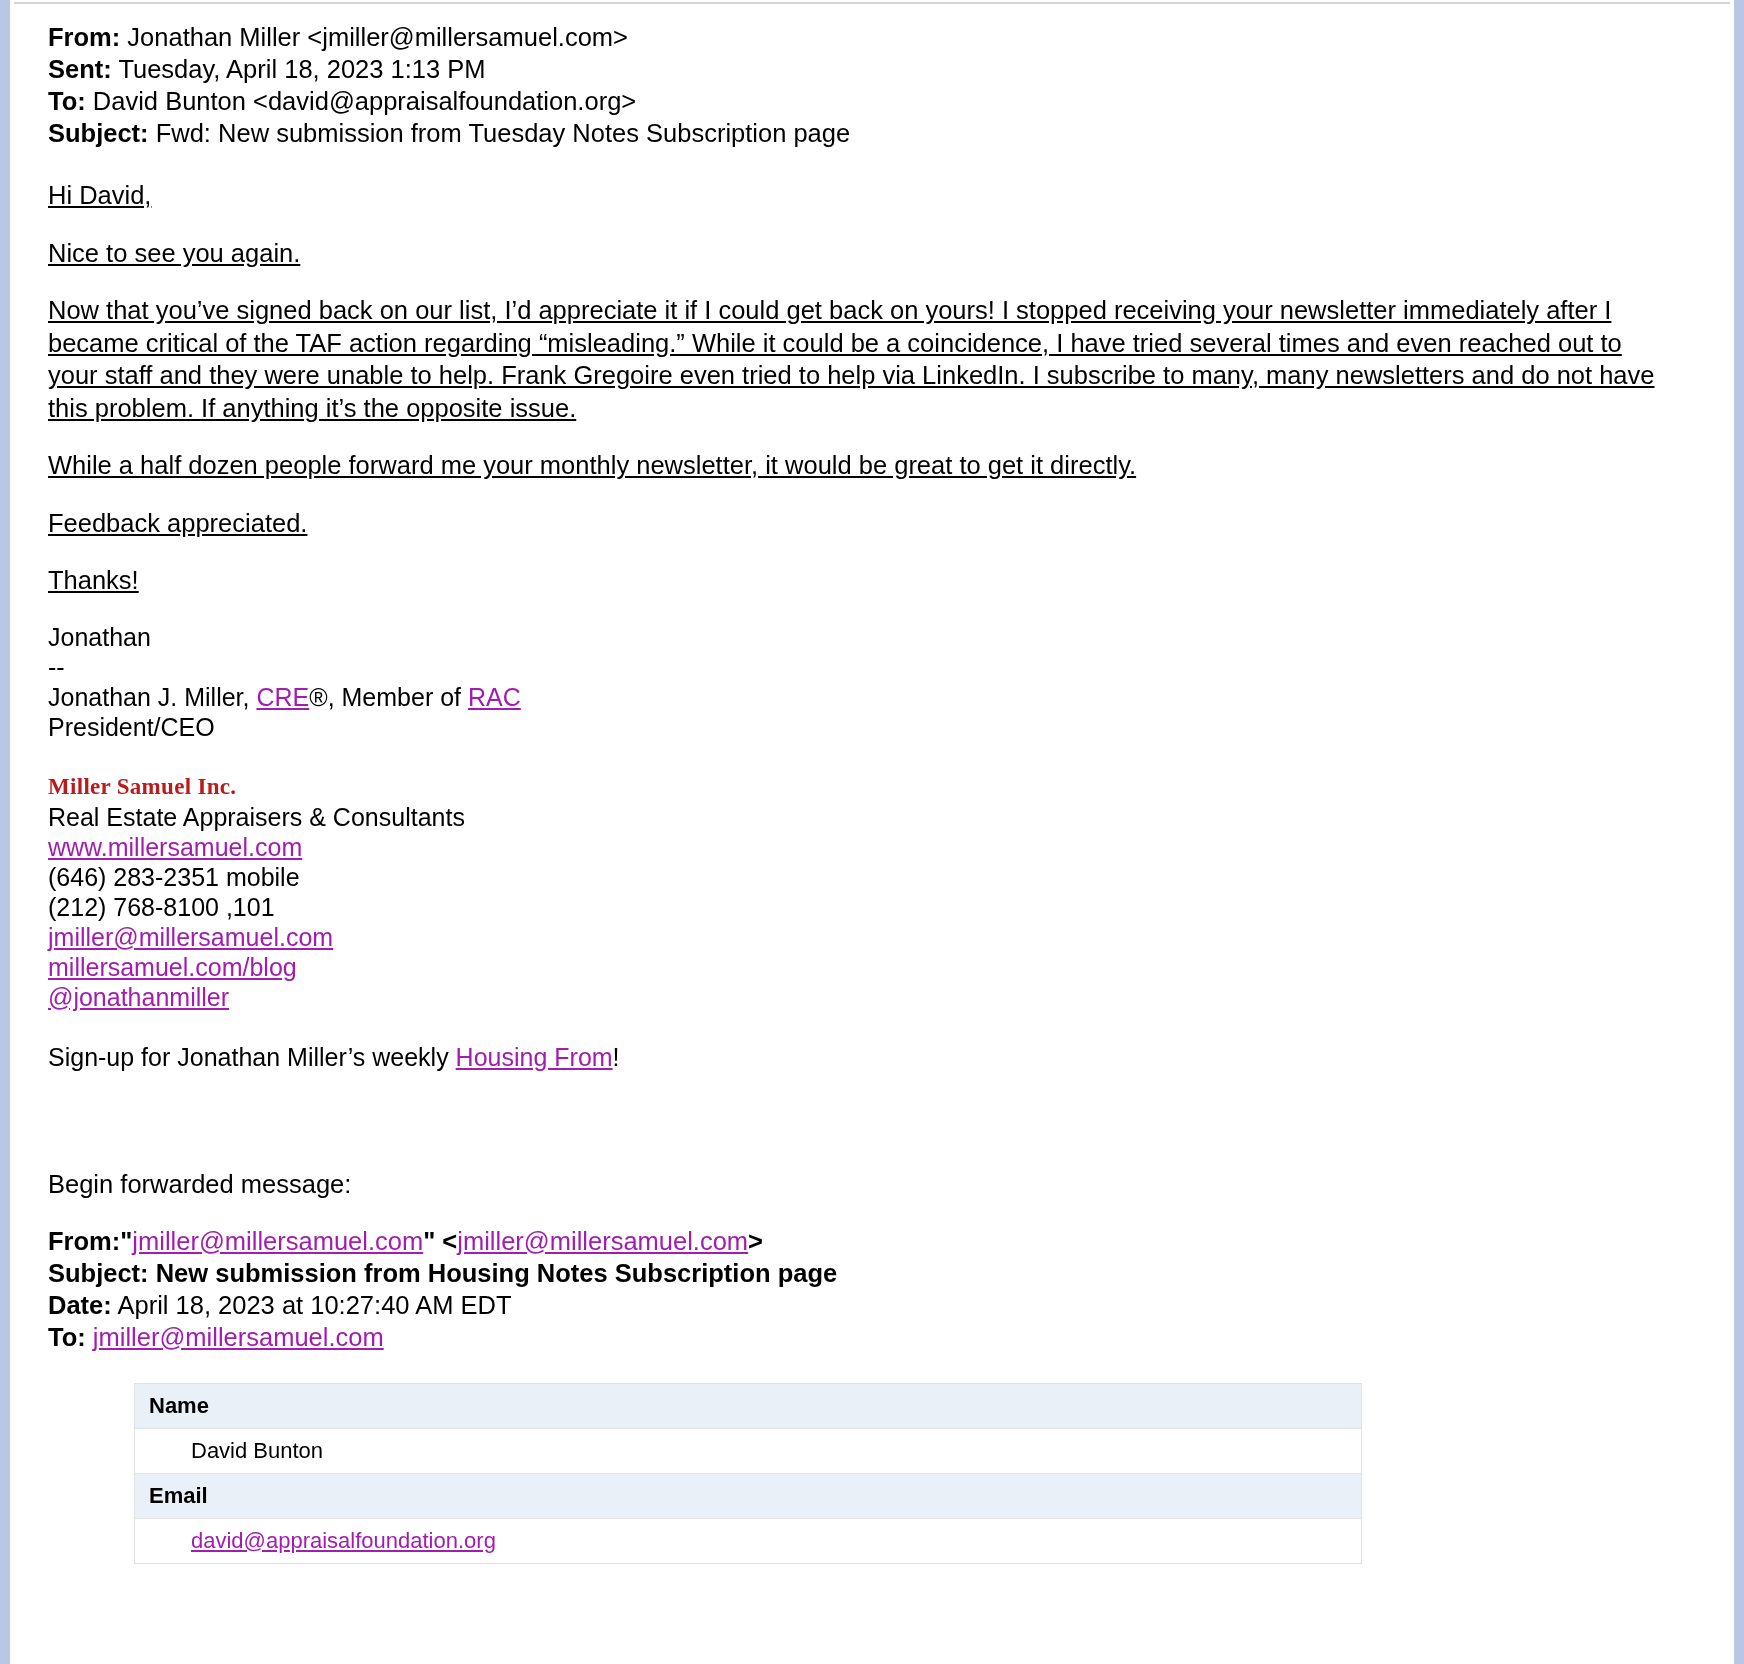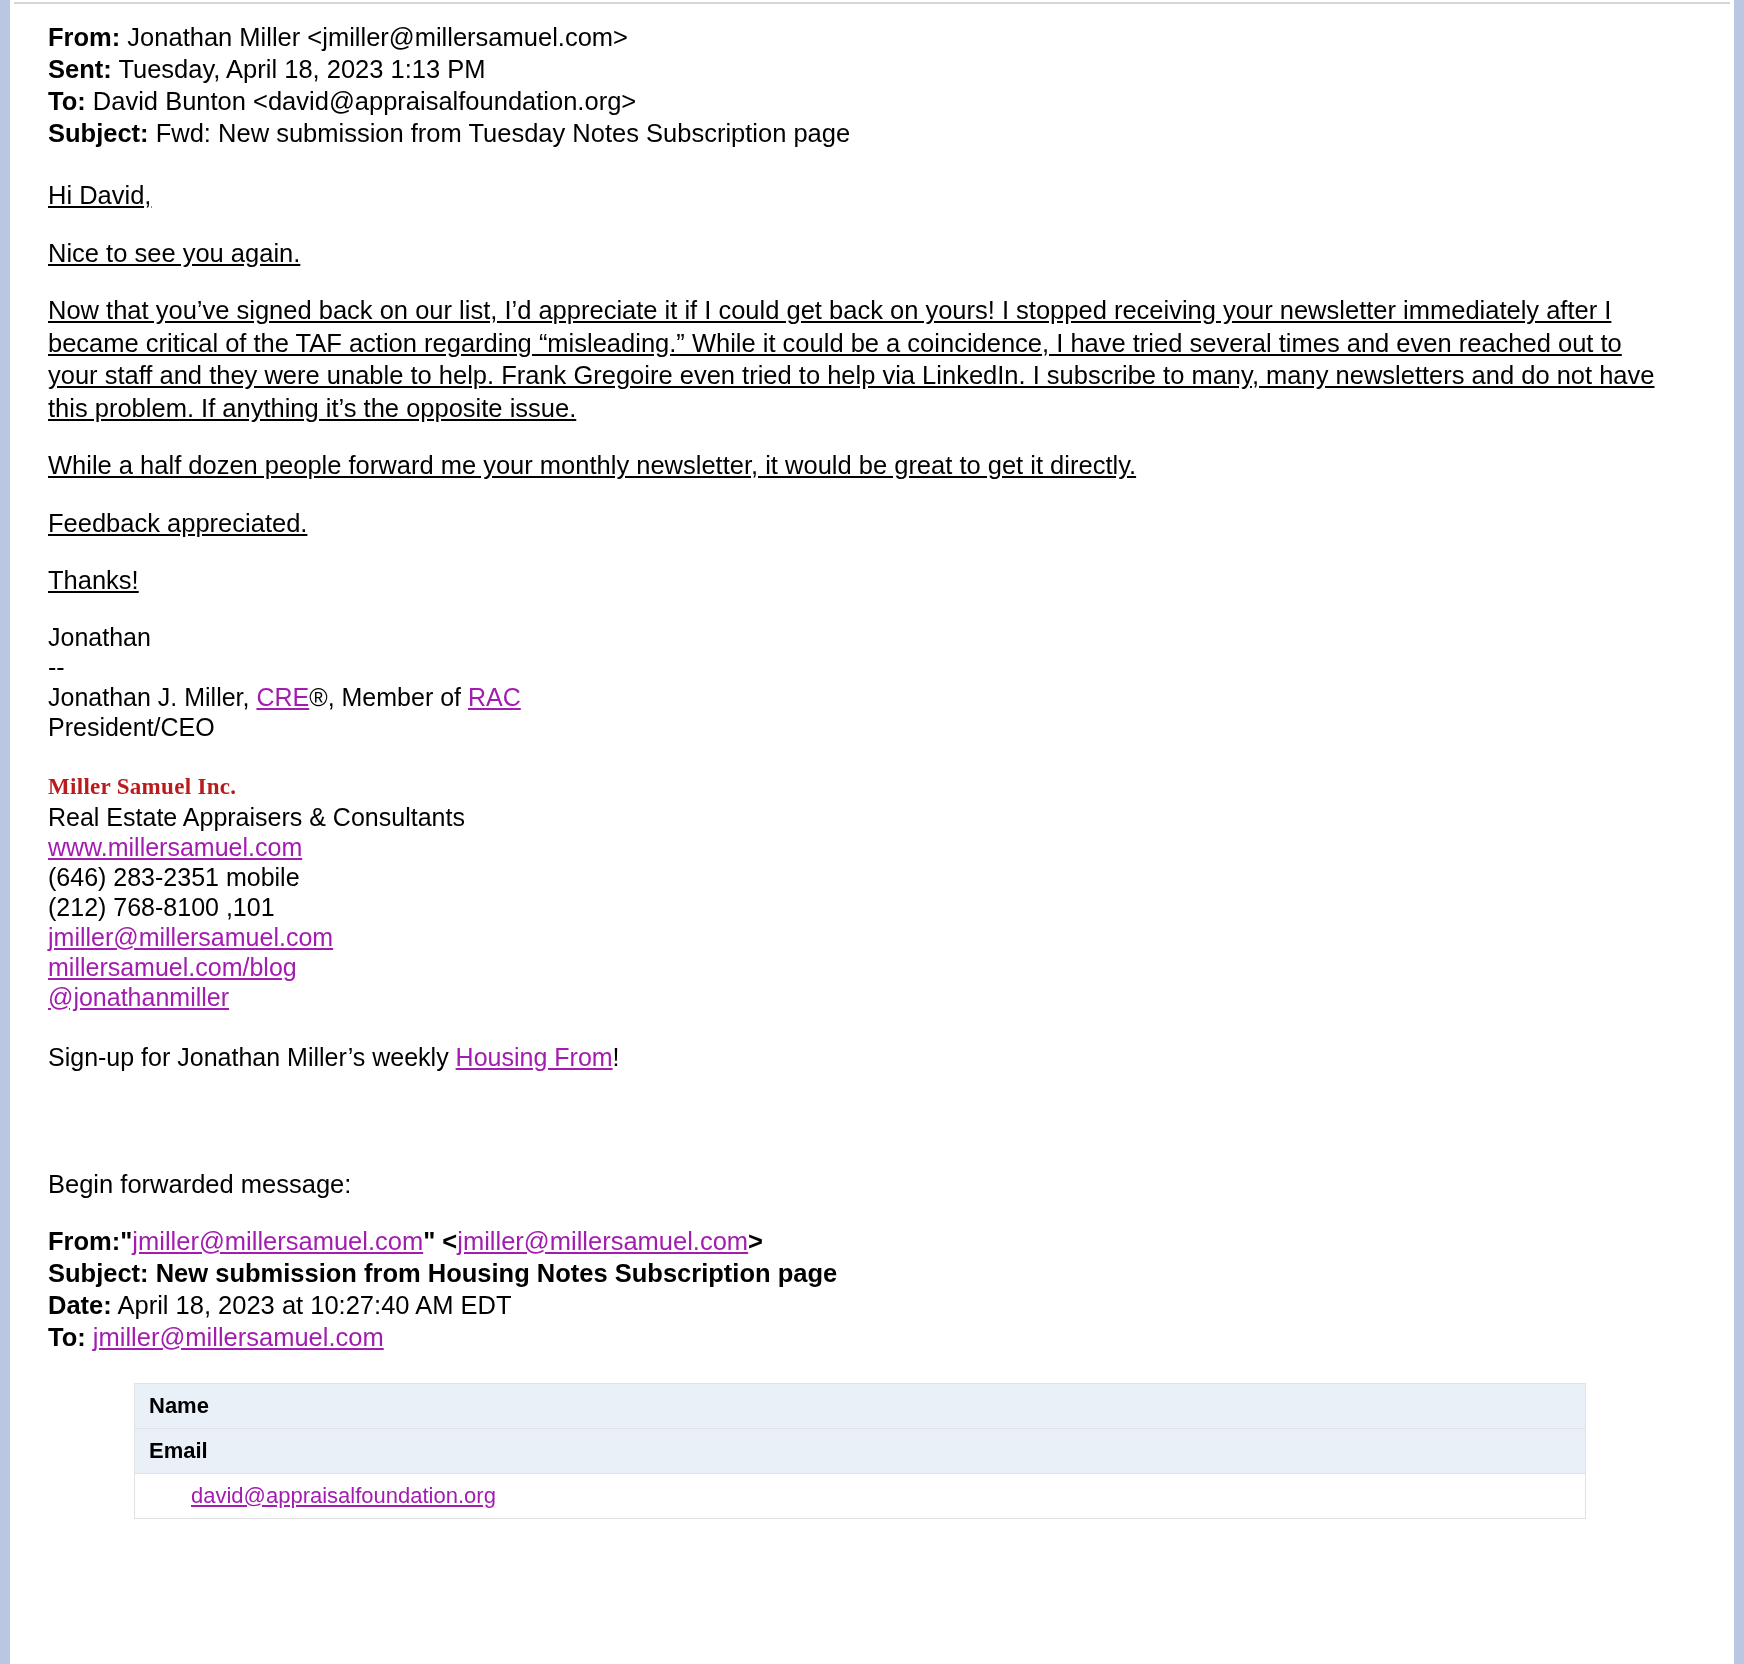--- a/index.html
+++ b/index.html
@@ -95,21 +95,21 @@
 
   .fwd {
     font-size: 25.5px;
     line-height: 32px;
   }
   .fwd b { font-weight: bold; }
 
   .tbl {
     margin-left: 86px;
     margin-top: 30px;
-    width: 1452px;
+    width: 1228px;
     border-collapse: collapse;
     font-size: 22px;
   }
   .tbl td {
     padding: 9px 14px 9px 14px;
     border: 1px solid #e2e2e2;
   }
   .tbl td.head {
     background: #eaf0f8;
     font-weight: bold;
@@ -214,20 +214,23 @@
       <a class="link" href="#">jmiller@millersamuel.com</a>
     </div>
   </div>
 
   <table class="tbl">
     <tbody>
       <tr>
         <td class="head">Name</td>
       </tr>
       <tr>
+        <td class="val">David Bunton</td>
+      </tr>
+      <tr>
         <td class="head">Email</td>
       </tr>
       <tr>
         <td class="val"><a class="link" href="#">david@appraisalfoundation.org</a></td>
       </tr>
     </tbody>
   </table>
 
 </div>
 

